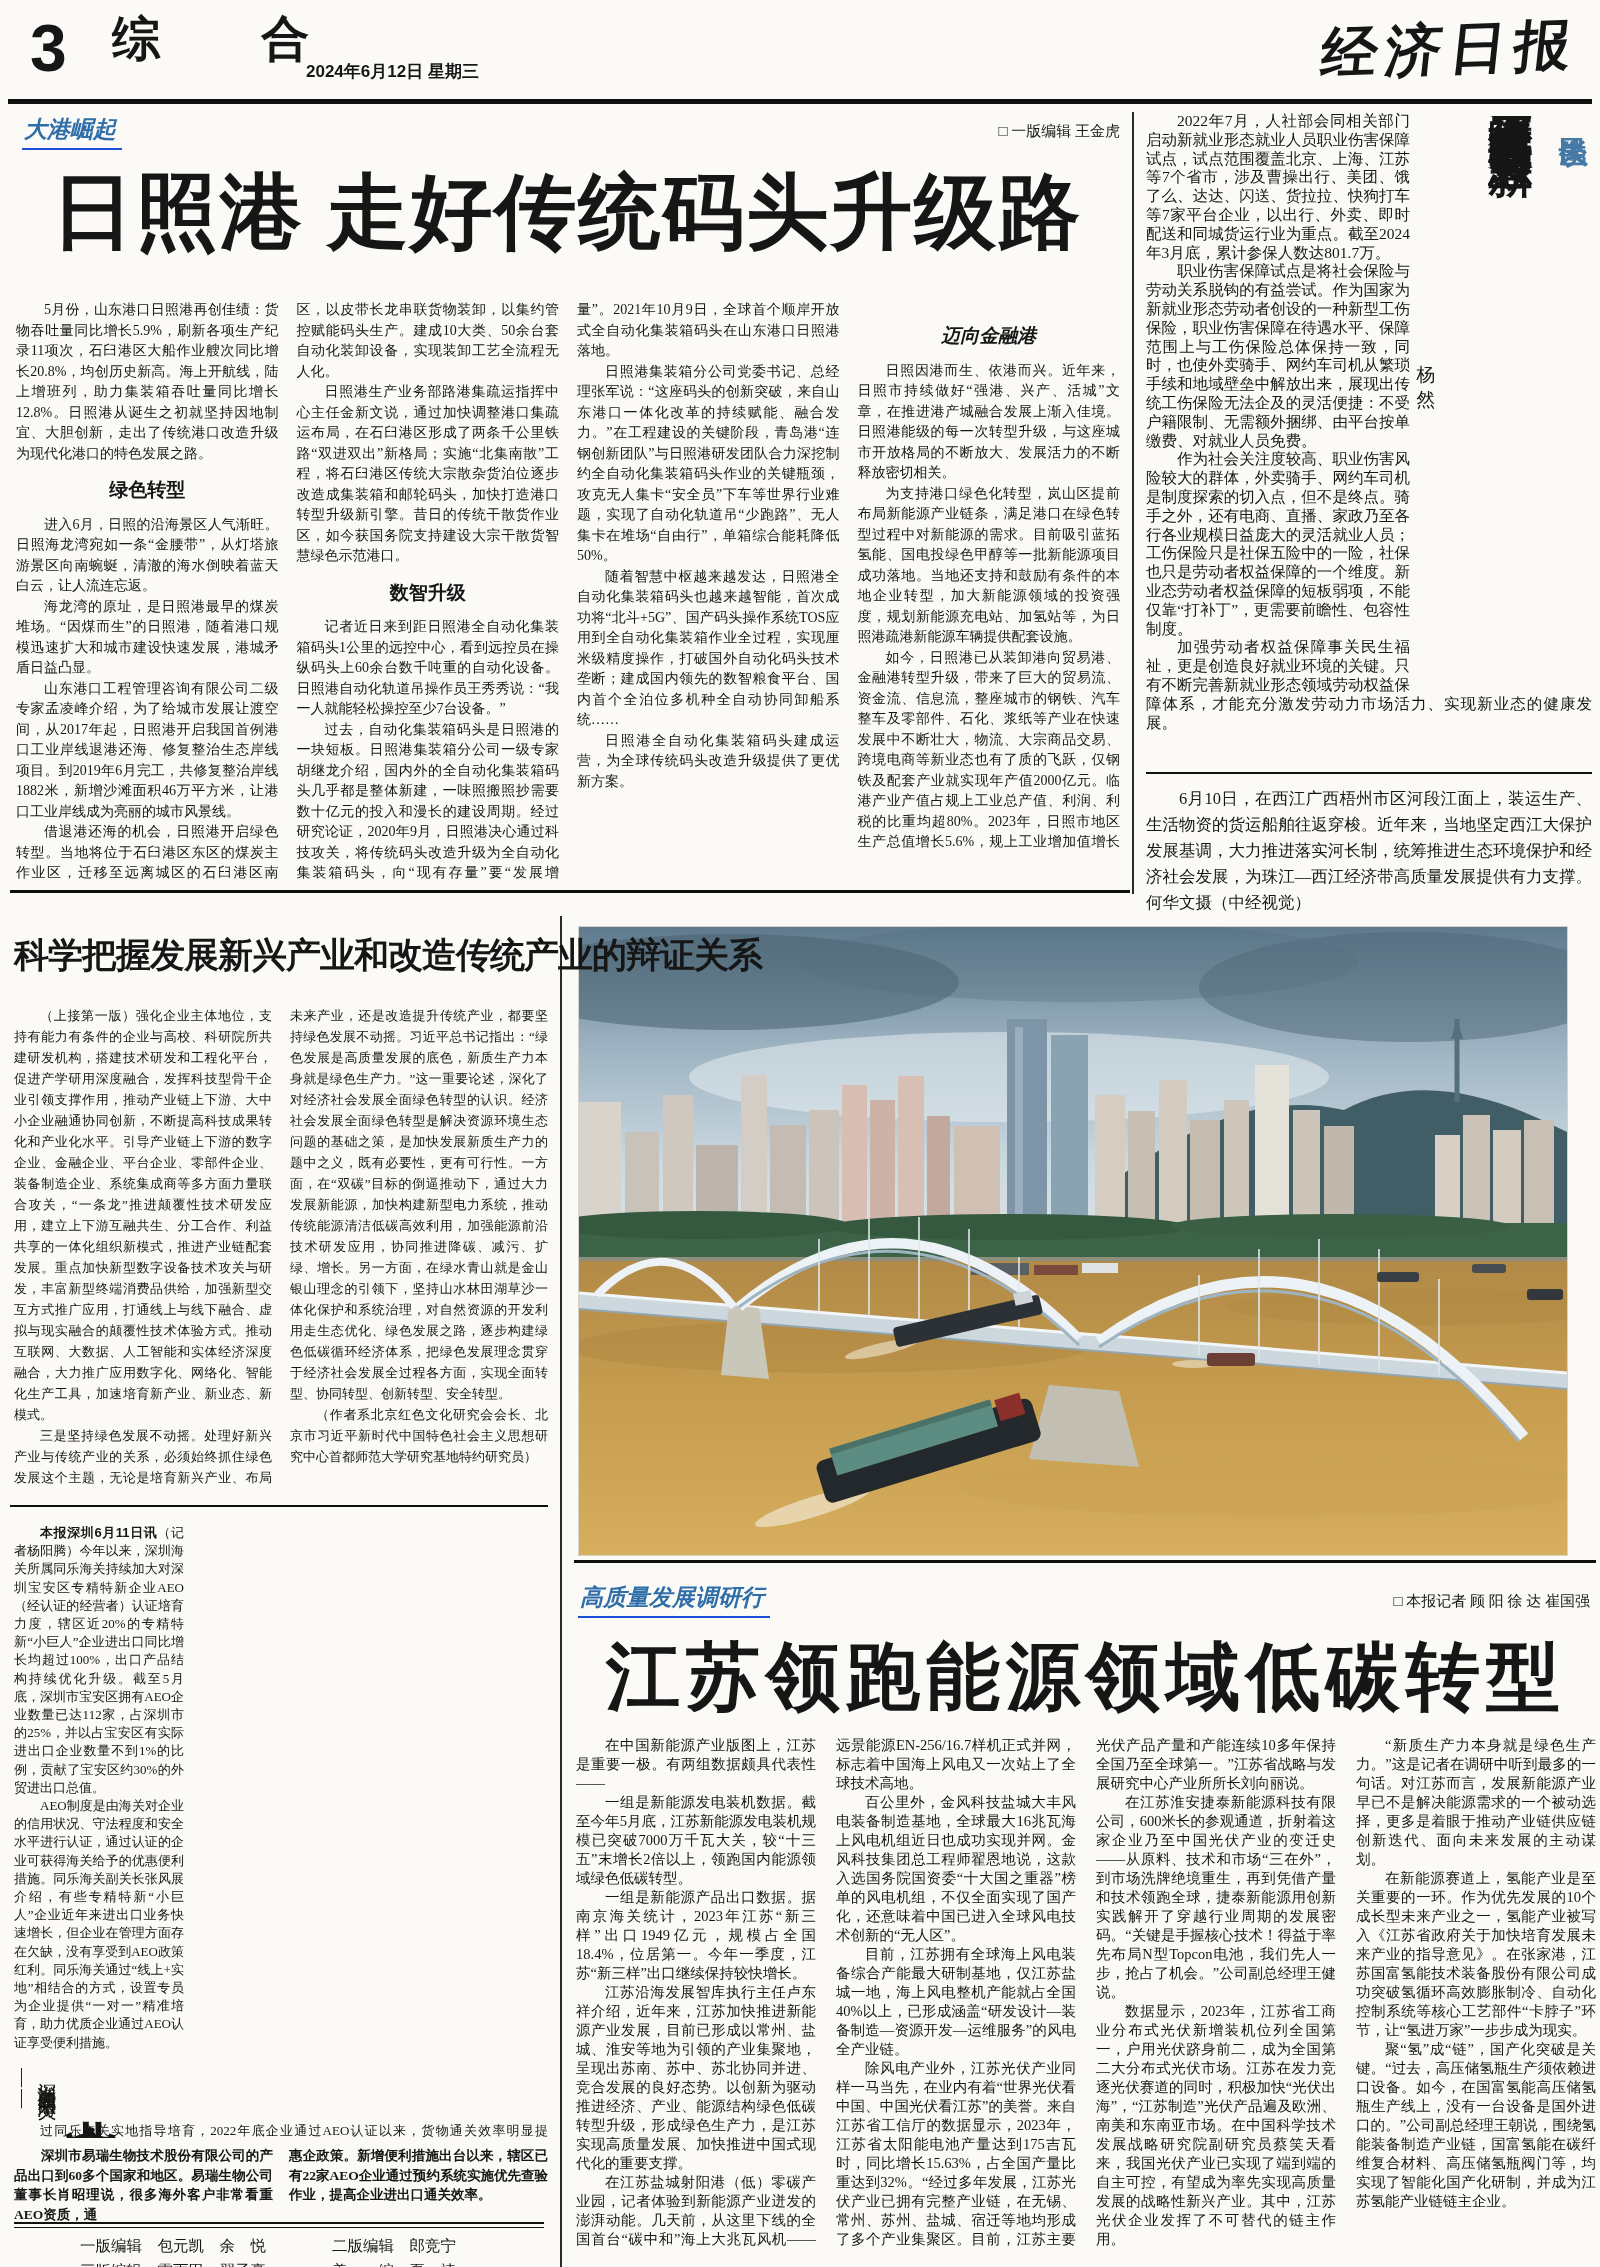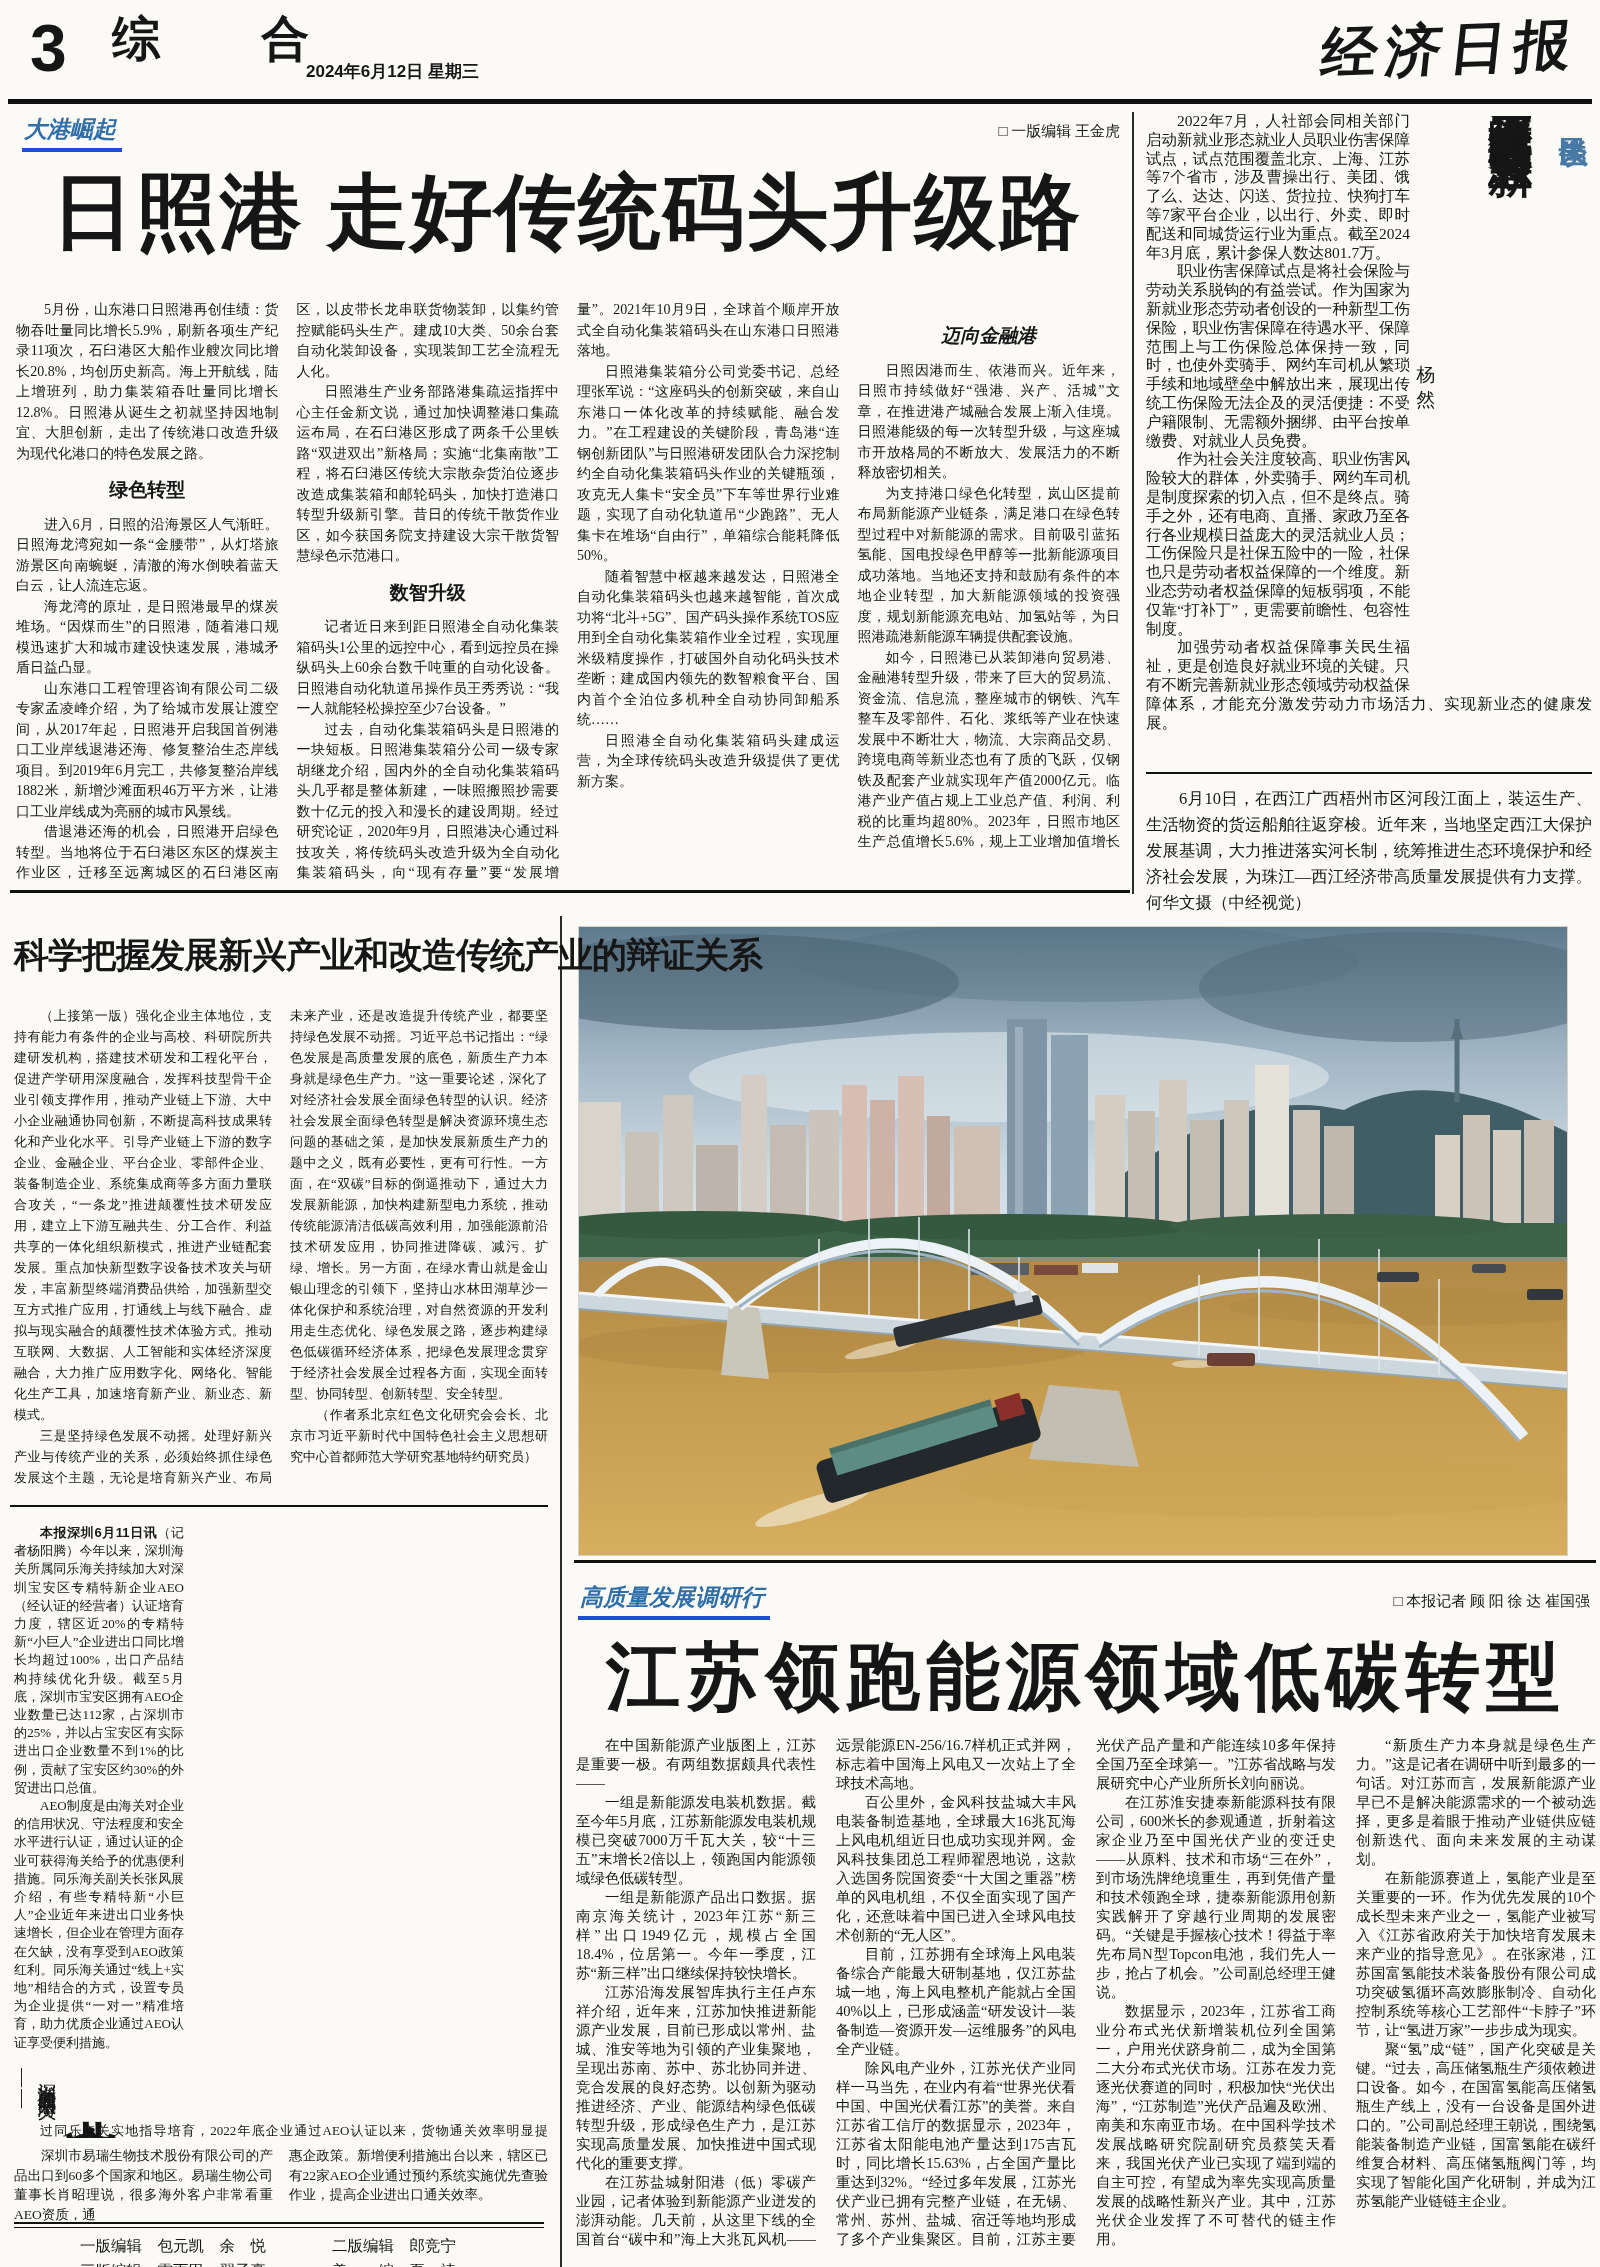--- a/index.html
+++ b/index.html
@@ -9,21 +9,21 @@
   .vert{writing-mode:vertical-rl;}
   .justify{text-align:justify;}
   .rule{background:#101010;}
   
   #pageno{left:30px;top:10px;font-size:66px;font-weight:900;font-family:"Liberation Sans",sans-serif;}
   #section{left:112px;top:7px;font-size:48px;font-weight:900;letter-spacing:44px;font-family:"Liberation Sans",sans-serif;text-align:right;}
   #hdate{left:306px;top:60px;font-size:17px;font-weight:bold;font-family:"Liberation Sans",sans-serif;}
   #masthead{right:22px;top:12px;font-size:56px;font-weight:900;letter-spacing:8px;transform:skewX(-8deg) rotate(-2deg);}
   #hrule{left:8px;top:99px;width:1584px;height:5px;}
   
-  .kicker{color:#2f6ea8;font-weight:bold;font-style:italic;font-size:23px;border-bottom:4px solid #1d4ed8;padding:0 6px 3px 2px;}
+  .kicker{color:#2f6ea8;font-weight:bold;font-style:italic;font-size:23px;border-bottom:2px solid #1d4ed8;padding:0 6px 3px 2px;}
   
   #port-kicker{left:22px;top:114px;}
   #port-byline{left:900px;top:122px;width:220px;font-size:15px;text-align:right;}
   #port-title{left:20px;top:158px;width:1094px;text-align:center;font-size:82px;font-weight:900;
               letter-spacing:2px;white-space:nowrap;}
   #port-body{left:16px;top:300px;width:1104px;height:584px;column-count:4;column-gap:18px;
              font-size:14px;line-height:20.5px;overflow:hidden;}
   #port-body p{margin:0;text-indent:2em;}
   #port-body p.blk-h,#port-body p.blk-hb{text-indent:0;text-align:center;font-weight:bold;font-size:19px;
              font-family:"Liberation Sans",sans-serif;margin:16px 0 14px 0;}
@@ -57,21 +57,21 @@
   #cust-row{display:flex;height:614px;overflow:hidden;flex-direction:column;}
   .cust-col{font-size:13px;line-height:18.2px;text-align:justify;}
   .cust-col p{margin:0;text-indent:2em;}
   #cust-col1{width:170px;}
   #cust-col1 .dateline{font-weight:bold;font-family:"Liberation Sans",sans-serif;}
   #cust-kicker{width:36px;font-size:19px;letter-spacing:2px;padding-top:16px;margin-left:10px;height:420px;}
   #cust-title{width:100px;font-size:54px;font-weight:900;letter-spacing:-5px;line-height:1.0;
               padding-top:12px;margin:0 4px;height:600px;}
   #cust-col3{flex:1;}
   #cust-tail{display:flex;gap:16px;margin-top:8px;height:82px;overflow:hidden;}
-  #cust-tail div{width:259px;font-size:13.5px;line-height:19.5px;text-align:justify;}
+  #cust-tail div{width:259px;font-size:13.5px;line-height:19.5px;text-align:justify;font-weight:bold;}
   #tail-left{text-indent:2em;}
   #rule-editors{left:14px;top:2222px;width:530px;height:3px;border-top:2px solid #111;border-bottom:1px solid #111;background:none;}
   #editors{left:80px;top:2236px;width:450px;display:grid;grid-template-columns:56% 44%;
            row-gap:4px;font-size:15.5px;}
   
   #js-rule{left:574px;top:1560px;width:1022px;height:3px;}
   #js-kicker{left:578px;top:1582px;}
   #js-byline{left:1230px;top:1592px;width:360px;font-size:15px;text-align:right;}
   #js-title{left:576px;top:1628px;width:1020px;text-align:center;font-size:74px;font-weight:900;
             font-family:"Liberation Sans",sans-serif;letter-spacing:6px;white-space:nowrap;}

